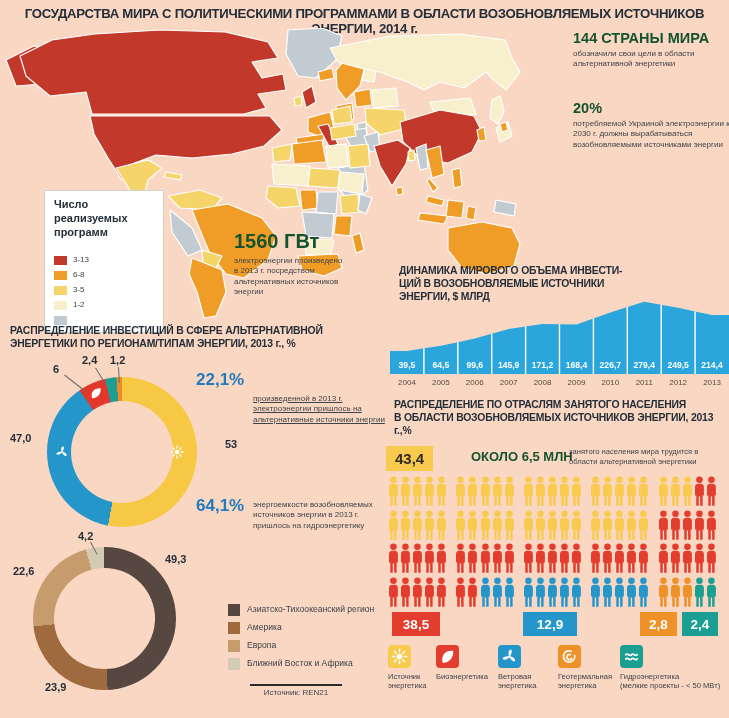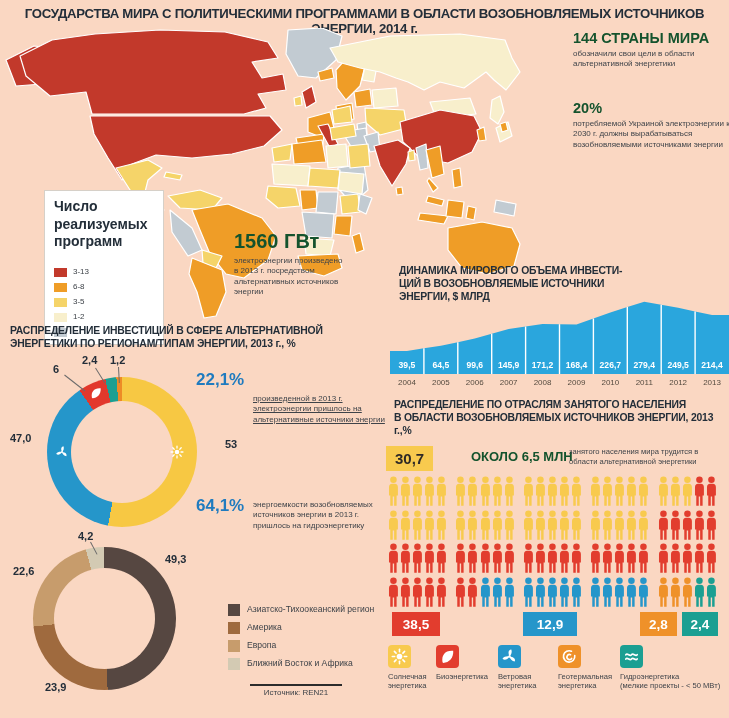--- a/index.html
+++ b/index.html
@@ -9,21 +9,21 @@
   .h-title{font-size:13.2px;font-weight:bold;letter-spacing:-0.3px;text-align:center;width:729px;top:6px;left:0;color:#232e39;}
   .sec-head{font-size:10.4px;font-weight:bold;letter-spacing:-0.2px;color:#232e39;white-space:pre-line;line-height:1.25;}
   .fact-num{font-weight:bold;color:#14532d;}
   .fact-txt{font-size:8px;color:#3e4349;line-height:1.3;}
   .big-pct{font-size:17px;font-weight:bold;color:#1f7bbf;}
   .ann-txt{font-size:8px;color:#3e4349;line-height:1.3;}
   .donut{border-radius:50%;}
   .donut .hole{position:absolute;background:#fad7c2;border-radius:50%;}
   .donut-lbl{font-size:11px;font-weight:bold;color:#232e39;}
   .legend-box{background:#fff;border:1px solid #d6d0c8;padding:7px 9px;width:100px;}
-  .mlg-title{font-size:14px;font-weight:bold;color:#232e39;line-height:1.25;margin-bottom:16px;}
+  .mlg-title{font-size:11px;font-weight:bold;color:#232e39;line-height:1.25;margin-bottom:16px;}
   .mlg-item{display:flex;align-items:flex-start;margin-top:5px;}
   .mlg-item .sw{width:13px;height:9px;flex:0 0 13px;margin-right:6px;margin-top:1px;}
   .mlg-item .lbl{font-size:8px;color:#3e4349;line-height:1.2;}
   .rlg-item{display:flex;align-items:flex-start;margin-top:6px;}
   .rlg-item .sw{width:12px;height:12px;flex:0 0 12px;margin-right:7px;}
   .rlg-item .lbl{font-size:8.6px;color:#3e4349;line-height:1.2;}
   .picto-row{display:flex;margin-bottom:3.5px;}
   .picto-group{display:flex;margin-right:7px;}
   .picto-group:last-child{margin-right:0;}
   .person{width:10.9px;height:30px;margin-right:1.2px;display:block;}
@@ -283,21 +283,21 @@
       <div class="rlg-item">
         <span class="sw" style="background:#d3cab3"></span>
         <span class="lbl">Ближний Восток и Африка</span>
       </div>
     </div>
 
   <div class="abs source" style="left:250px;top:684px;">Источник: REN21</div>
 
   <div class="abs sec-head" style="left: 394px; top: 398px; width: 334px; white-space: pre-line;">РАСПРЕДЕЛЕНИЕ ПО ОТРАСЛЯМ ЗАНЯТОГО НАСЕЛЕНИЯ
 В ОБЛАСТИ ВОЗОБНОВЛЯЕМЫХ ИСТОЧНИКОВ ЭНЕРГИИ, 2013 г.,%</div>
-  <div class="abs yellow-box" style="left:386px;top:446px;">30,7</div>
+  <div class="abs yellow-box" style="left:386px;top:446px;">43,4</div>
   <div class="abs fact-num" style="left:471px;top:449px;font-size:13px;">ОКОЛО 6,5 МЛН</div>
   <div class="abs fact-txt" style="left: 569px; top: 447px; width: 145px; font-size: 7.6px; white-space: pre-line;">занятого населения мира трудится в области альтернативной энергетики</div>
 
   <div class="abs" id="pictogram" style="left:388px;top:476px;width:341px;">
       <div class="picto-row">
         <div class="picto-group">
           <svg class="person" viewBox="0 0 11 30">
             <circle cx="5.5" cy="3.6" r="3.3" fill="#f8ca4e"></circle>
             <path fill="#f8ca4e" d="M1,19.5 L1,11.3 Q1,7.6 4.2,7.6 L6.8,7.6 Q10,7.6 10,11.3 L10,19.5 L8.7,19.5 L8.7,30 L6.2,30 L6.2,20.6 L4.8,20.6 L4.8,30 L2.3,30 L2.3,19.5 Z"></path>
           </svg>
@@ -759,21 +759,21 @@
             <line x1="16.8" y1="16.8" x2="19.2" y2="19.2"></line>
             <line x1="12" y1="18.8" x2="12" y2="22.2"></line>
             <line x1="7.2" y1="16.8" x2="4.8" y2="19.2"></line>
             <line x1="5.2" y1="12" x2="1.8" y2="12"></line>
             <line x1="7.2" y1="7.2" x2="4.8" y2="4.8"></line>
             <line x1="12" y1="5.2" x2="12" y2="1.8"></line>
             <line x1="16.8" y1="7.2" x2="19.2" y2="4.8"></line>
           </g>
         </svg>
       </div>
-      <div class="sector-lbl" style="left: 388px; width: 50px;">Солнечная
+      <div class="sector-lbl" style="left: 388px; width: 50px;">Источник
 энергетика</div>
       <div class="sector-icon" style="left: 436px; background: rgb(226, 61, 46);">
         <svg viewBox="0 0 24 24">
           <path d="M5,20 C3,10 9,3 20,4 C21,14 14,21 6,21 Z" fill="#fff"></path>
         </svg>
       </div>
       <div class="sector-lbl" style="left: 436px; width: 60px;">Биоэнергетика</div>
       <div class="sector-icon" style="left: 498px; background: rgb(37, 150, 202);">
         <svg viewBox="0 0 24 24">
           <g fill="#fff">

